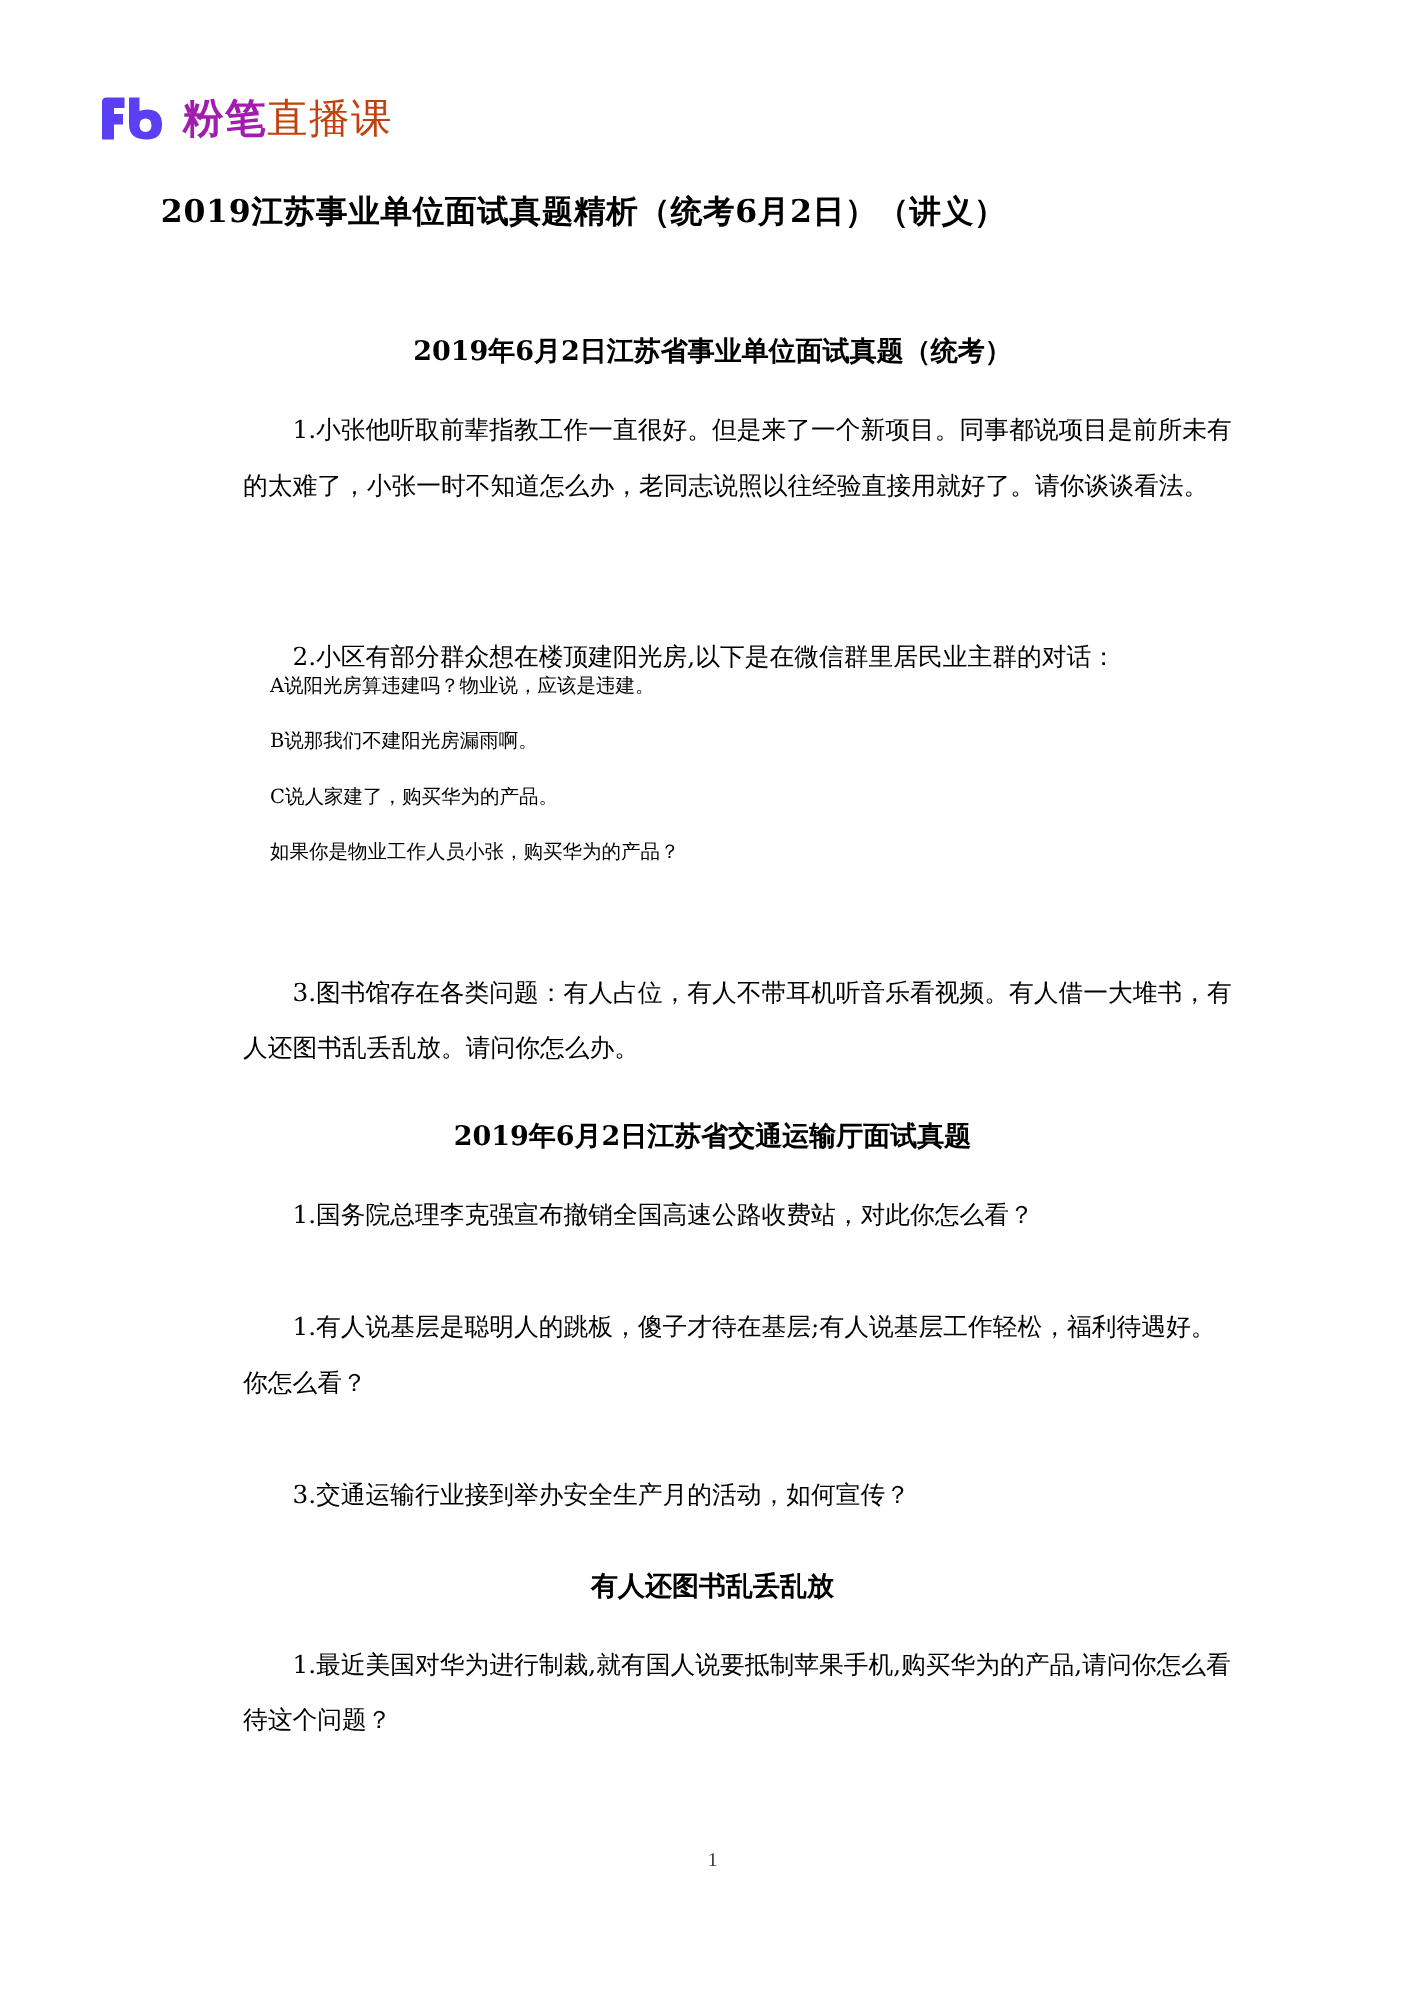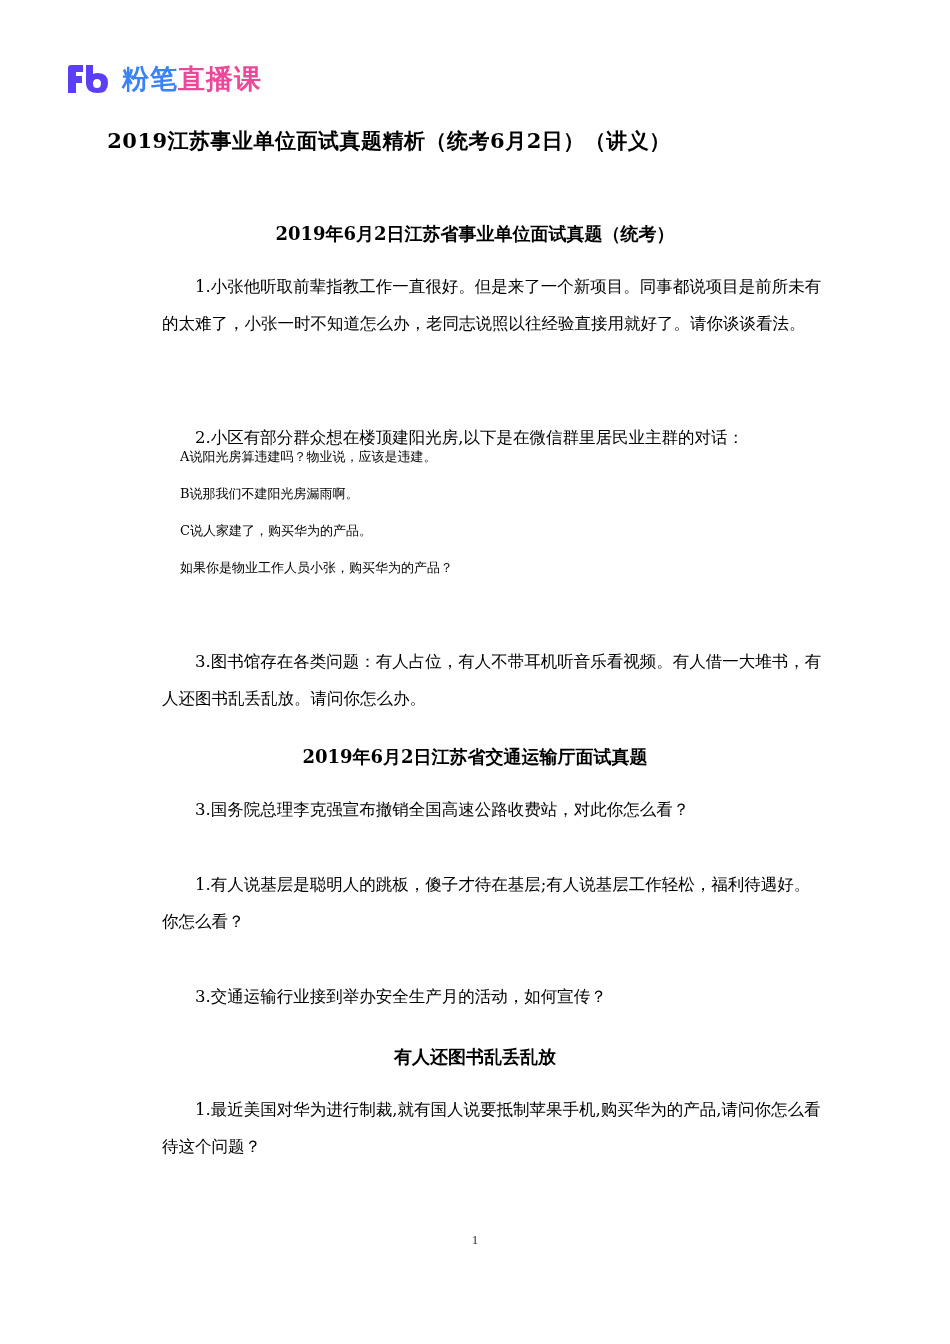--- a/index.html
+++ b/index.html
@@ -1,21 +1,21 @@
 <!DOCTYPE html>
 <html><head>
   <meta charset="utf-8">
   <style>
     html, body { margin: 0; padding: 0; background: #ffffff; }
     body { width: 950px; height: 1344px; position: relative; overflow: hidden;
            font-family: "DejaVu Serif", "Liberation Serif", serif; color: #000; }
     .logo { position: absolute; left: 66px; top: 62px; height: 34px; display: flex; align-items: center; }
     .logo-mark { width: 44px; height: 30px; margin-right: 12px; }
-    .logo-brand { font-family: "DejaVu Sans", sans-serif; font-weight: bold; font-size: 27px; color: #3b82f6; letter-spacing: 1px; }
-    .logo-sub { font-family: "DejaVu Sans", sans-serif; font-weight: bold; font-size: 27px; color: #ec4899; letter-spacing: 1px; }
+    .logo-brand { font-family: "DejaVu Sans", sans-serif; font-weight: bold; font-size: 27px; color: #a21caf; letter-spacing: 1px; }
+    .logo-sub { font-family: "DejaVu Sans", sans-serif; font-weight: normal; font-size: 27px; color: #c2410c; letter-spacing: 1px; }
     .doc-title { position: absolute; left: 0; width: 778px; top: 127px; text-align: center;
                  font-size: 21px; font-weight: bold; letter-spacing: 0.5px; }
     .section-title { position: absolute; left: 0; width: 950px; text-align: center;
                      font-size: 18px; font-weight: bold; }
     .para { position: absolute; left: 146px; width: 662px; font-size: 16.5px; line-height: 37px; margin: 16px; }
     .para.indent { text-indent: 33px; }
     .line { position: absolute; left: 180px; font-size: 13px; white-space: nowrap; }
     .page-num { position: absolute; left: 0; width: 950px; top: 1232px; text-align: center;
                 font-size: 13px; font-family: "Liberation Serif", serif; color: #333; }
   </style>
@@ -38,20 +38,20 @@
 
 <p class="para indent" style="top:403px; width:680px; white-space:nowrap">2.小区有部分群众想在楼顶建阳光房,以下是在微信群里居民业主群的对话：</p>
 <div class="line" style="top:448px">A说阳光房算违建吗？物业说，应该是违建。</div>
 <div class="line" style="top:485px">B说那我们不建阳光房漏雨啊。</div>
 <div class="line" style="top:522px">C说人家建了，购买华为的产品。</div>
 <div class="line" style="top:559px">如果你是物业工作人员小张，购买华为的产品？</div>
 
 <p class="para indent" style="top:627px">3.图书馆存在各类问题：有人占位，有人不带耳机听音乐看视频。有人借一大堆书，有人还图书乱丢乱放。请问你怎么办。</p>
 
 <div class="section-title" style="top:745px">2019年6月2日江苏省交通运输厅面试真题</div>
-<p class="para indent" style="top:775px">3.国务院总理李克强宣布撤销全国高速公路收费站，对此你怎么看？</p>
+<p class="para indent" style="top:775px">1.国务院总理李克强宣布撤销全国高速公路收费站，对此你怎么看？</p>
 <p class="para indent" style="top:850px">1.有人说基层是聪明人的跳板，傻子才待在基层;有人说基层工作轻松，福利待遇好。你怎么看？</p>
 <p class="para indent" style="top:962px">3.交通运输行业接到举办安全生产月的活动，如何宣传？</p>
 
 <div class="section-title" style="top:1045px">有人还图书乱丢乱放</div>
 <p class="para indent" style="top:1075px">1.最近美国对华为进行制裁,就有国人说要抵制苹果手机,购买华为的产品,请问你怎么看待这个问题？</p>
 
 <div class="page-num">1</div>
 
 </body></html>

